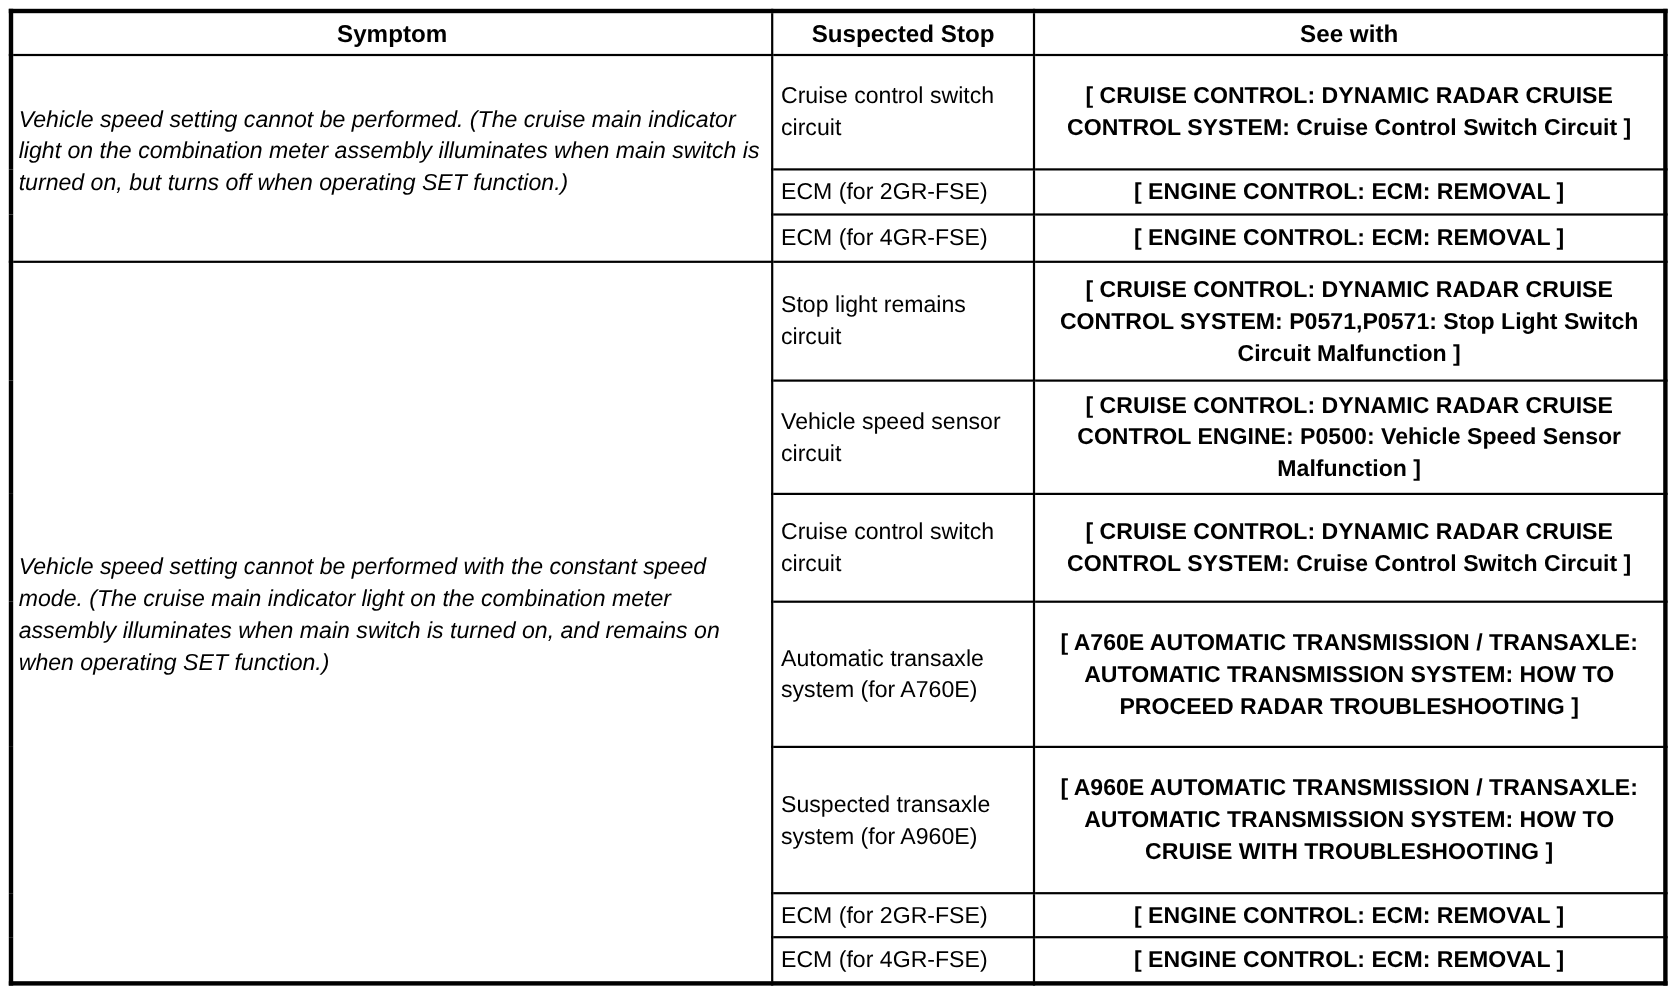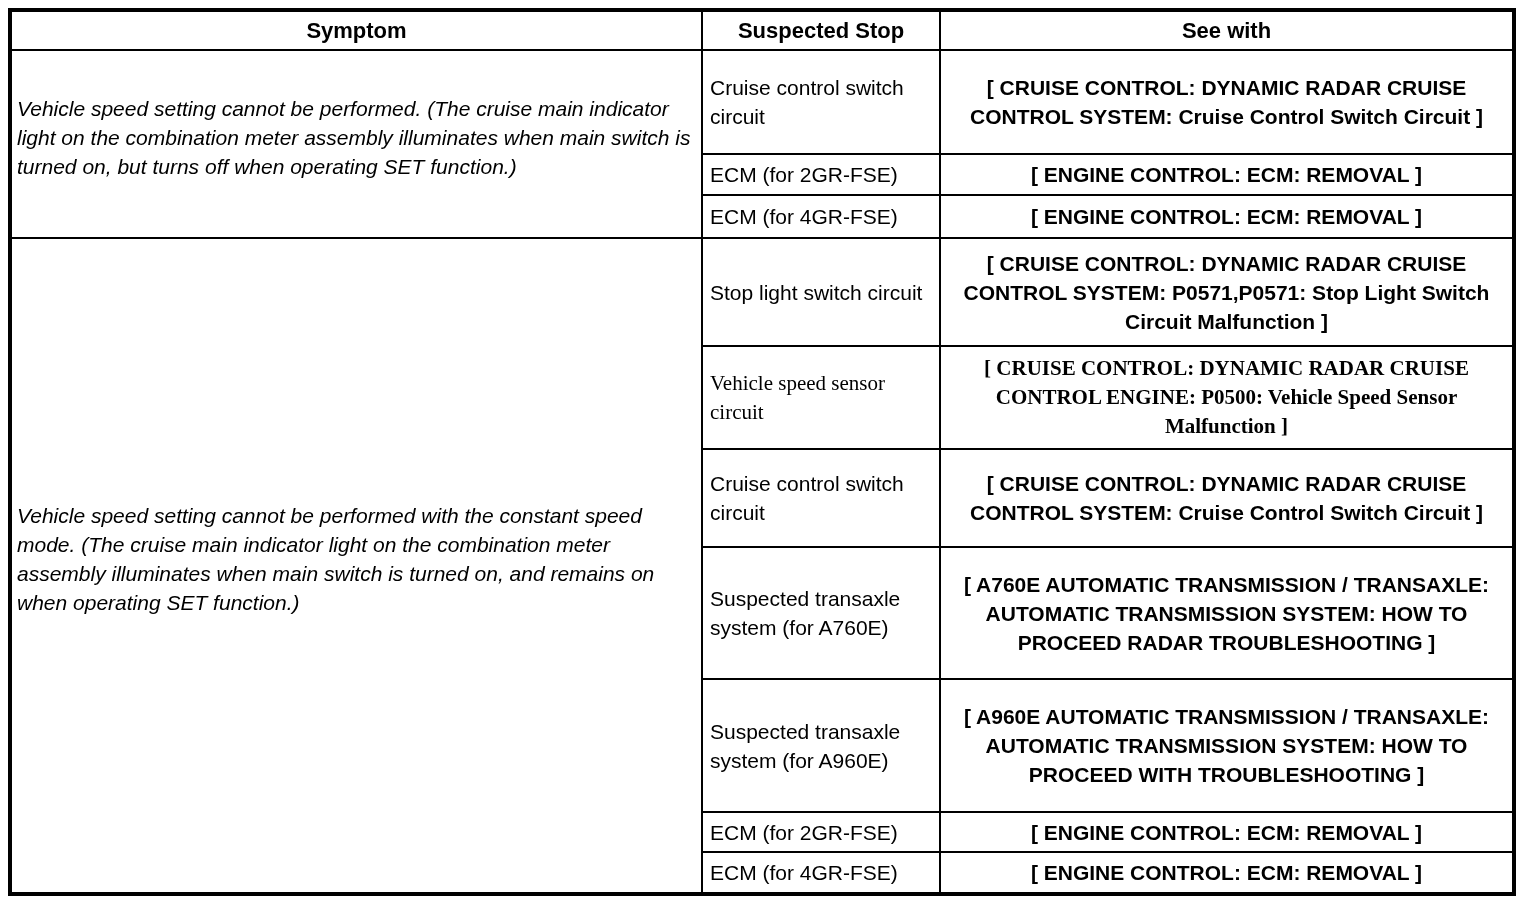--- a/index.html
+++ b/index.html
@@ -57,21 +57,21 @@
   td.page-cell {
     text-align: center;
     font-weight: bold;
     padding: 4px 5px;
   }
   
   tbody tr:nth-child(1)  { height: 104px; }
   tbody tr:nth-child(2)  { height: 41px;  }
   tbody tr:nth-child(3)  { height: 43px;  }
   tbody tr:nth-child(4)  { height: 108px; }
-  tbody tr:nth-child(5)  { height: 103px; font-family: Liberation Serif, serif; }
+  tbody tr:nth-child(5)  { height: 103px; }
   tbody tr:nth-child(6)  { height: 98px;  }
   tbody tr:nth-child(7)  { height: 132px; }
   tbody tr:nth-child(8)  { height: 133px; }
   tbody tr:nth-child(9)  { height: 40px;  }
   tbody tr:nth-child(10) { height: 42px;  }
 </style>
 </head>
 <body>
 
 <div class="page">
@@ -97,38 +97,38 @@
         <tr>
           <td class="area-cell">ECM (for 2GR-FSE)</td>
           <td class="page-cell">[ ENGINE CONTROL: ECM: REMOVAL ]</td>
         </tr>
         <tr>
           <td class="area-cell">ECM (for 4GR-FSE)</td>
           <td class="page-cell">[ ENGINE CONTROL: ECM: REMOVAL ]</td>
         </tr>
         <tr>
           <td class="symptom-cell" rowspan="7">Vehicle speed setting cannot be performed with the constant speed mode. (The cruise main indicator light on the combination meter assembly illuminates when main switch is turned on, and remains on when operating SET function.)</td>
-          <td class="area-cell">Stop light switch circuit</td>
+          <td class="area-cell">Stop light remains circuit</td>
           <td class="page-cell">[ CRUISE CONTROL: DYNAMIC RADAR CRUISE CONTROL SYSTEM: P0571,P0571: Stop Light Switch Circuit Malfunction ]</td>
         </tr>
         <tr>
           <td class="area-cell">Vehicle speed sensor circuit</td>
           <td class="page-cell">[ CRUISE CONTROL: DYNAMIC RADAR CRUISE CONTROL ENGINE: P0500: Vehicle Speed Sensor Malfunction ]</td>
         </tr>
         <tr>
           <td class="area-cell">Cruise control switch circuit</td>
           <td class="page-cell">[ CRUISE CONTROL: DYNAMIC RADAR CRUISE CONTROL SYSTEM: Cruise Control Switch Circuit ]</td>
         </tr>
         <tr>
-          <td class="area-cell">Suspected transaxle system (for A760E)</td>
+          <td class="area-cell">Automatic transaxle system (for A760E)</td>
           <td class="page-cell">[ A760E AUTOMATIC TRANSMISSION / TRANSAXLE: AUTOMATIC TRANSMISSION SYSTEM: HOW TO PROCEED RADAR TROUBLESHOOTING ]</td>
         </tr>
         <tr>
           <td class="area-cell">Suspected transaxle system (for A960E)</td>
-          <td class="page-cell">[ A960E AUTOMATIC TRANSMISSION / TRANSAXLE: AUTOMATIC TRANSMISSION SYSTEM: HOW TO PROCEED WITH TROUBLESHOOTING ]</td>
+          <td class="page-cell">[ A960E AUTOMATIC TRANSMISSION / TRANSAXLE: AUTOMATIC TRANSMISSION SYSTEM: HOW TO CRUISE WITH TROUBLESHOOTING ]</td>
         </tr>
         <tr>
           <td class="area-cell">ECM (for 2GR-FSE)</td>
           <td class="page-cell">[ ENGINE CONTROL: ECM: REMOVAL ]</td>
         </tr>
         <tr>
           <td class="area-cell">ECM (for 4GR-FSE)</td>
           <td class="page-cell">[ ENGINE CONTROL: ECM: REMOVAL ]</td>
         </tr>
       </tbody>

